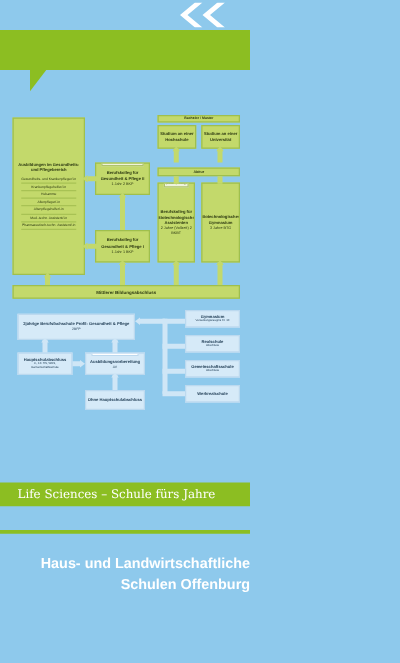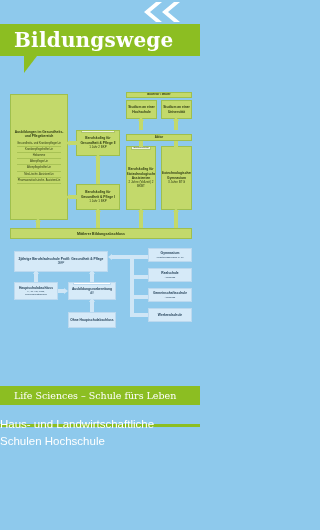--- a/index.html
+++ b/index.html
@@ -110,38 +110,37 @@
     background: #8cbe22;
     display: flex; align-items: center; padding-left: 14px;
     font-family: "DejaVu Serif", serif;
     font-size: 9.5px; color: #ffffff;
   }
   .foot-rule {
     position: absolute; left: 0; top: 424px; width: 200px; height: 3px;
     background: #8cbe22;
   }
   .foot-title {
-    position: absolute; left: 0; top: 416px; width: 200px;
-    text-align: left;
-    font-size: 11.5px; font-weight: normal; color: #ffffff; line-height: 1.45;
+    position: absolute; left: 0; top: 443px; width: 200px;
+    text-align: right;
+    font-size: 11.5px; font-weight: bold; color: #ffffff; line-height: 1.45;
   }
 </style>
 </head>
 <body>
 
 <div class="page">
 
 
   <svg class="chevrons" viewBox="0 0 48 20">
     <path d="M14 0 L2 10 L14 20 L20 20 L8 10 L20 0 Z" fill="#ffffff"></path>
     <path d="M32 0 L20 10 L32 20 L38 20 L26 10 L38 0 Z" fill="#ffffff"></path>
   </svg>
 
   <div class="green-bar"></div>
-  <div class="green-title">Bildungswege</div>
   <div class="tail"></div>
 
   <div class="diagram">
 
     <div class="box" style="left:10px; top:6px; width:58px; height:126px;">
       <div class="ttl">Ausbildungen im Gesundheits- und Pflegebereich</div>
       <div class="lst">
         <div>Gesundheits- und Krankenpfleger/-in</div>
         <div>Krankenpflegehelfer/-in</div>
         <div>Hebamme</div>
@@ -266,20 +265,20 @@
     <div class="lnb" style="left:130px; top:167px; width:4px; height:60px;"></div>
     <div class="lnb" style="left:130px; top:167px; width:18px; height:4px;"></div>
     <div class="lnb" style="left:130px; top:187px; width:18px; height:4px;"></div>
     <div class="lnb" style="left:130px; top:207px; width:18px; height:4px;"></div>
     <div class="lnb" style="left:130px; top:225px; width:18px; height:4px;"></div>
     <div class="lnb" style="left:112px; top:167px; width:20px; height:4px;"></div>
     <div class="arw arw-lf-b" style="left:108px; top:166px;"></div>
 
   </div>
 
-  <div class="foot-green">Life Sciences – Schule fürs Leben</div>
+  <div class="foot-green">Life Sciences – Schule fürs Jahre</div>
   <div class="foot-rule"></div>
   <div class="foot-title">
     <div>Haus- und Landwirtschaftliche</div>
-    <div>Schulen Hochschule</div>
+    <div>Schulen Offenburg</div>
   </div>
 
 </div>
 
 </body></html>

